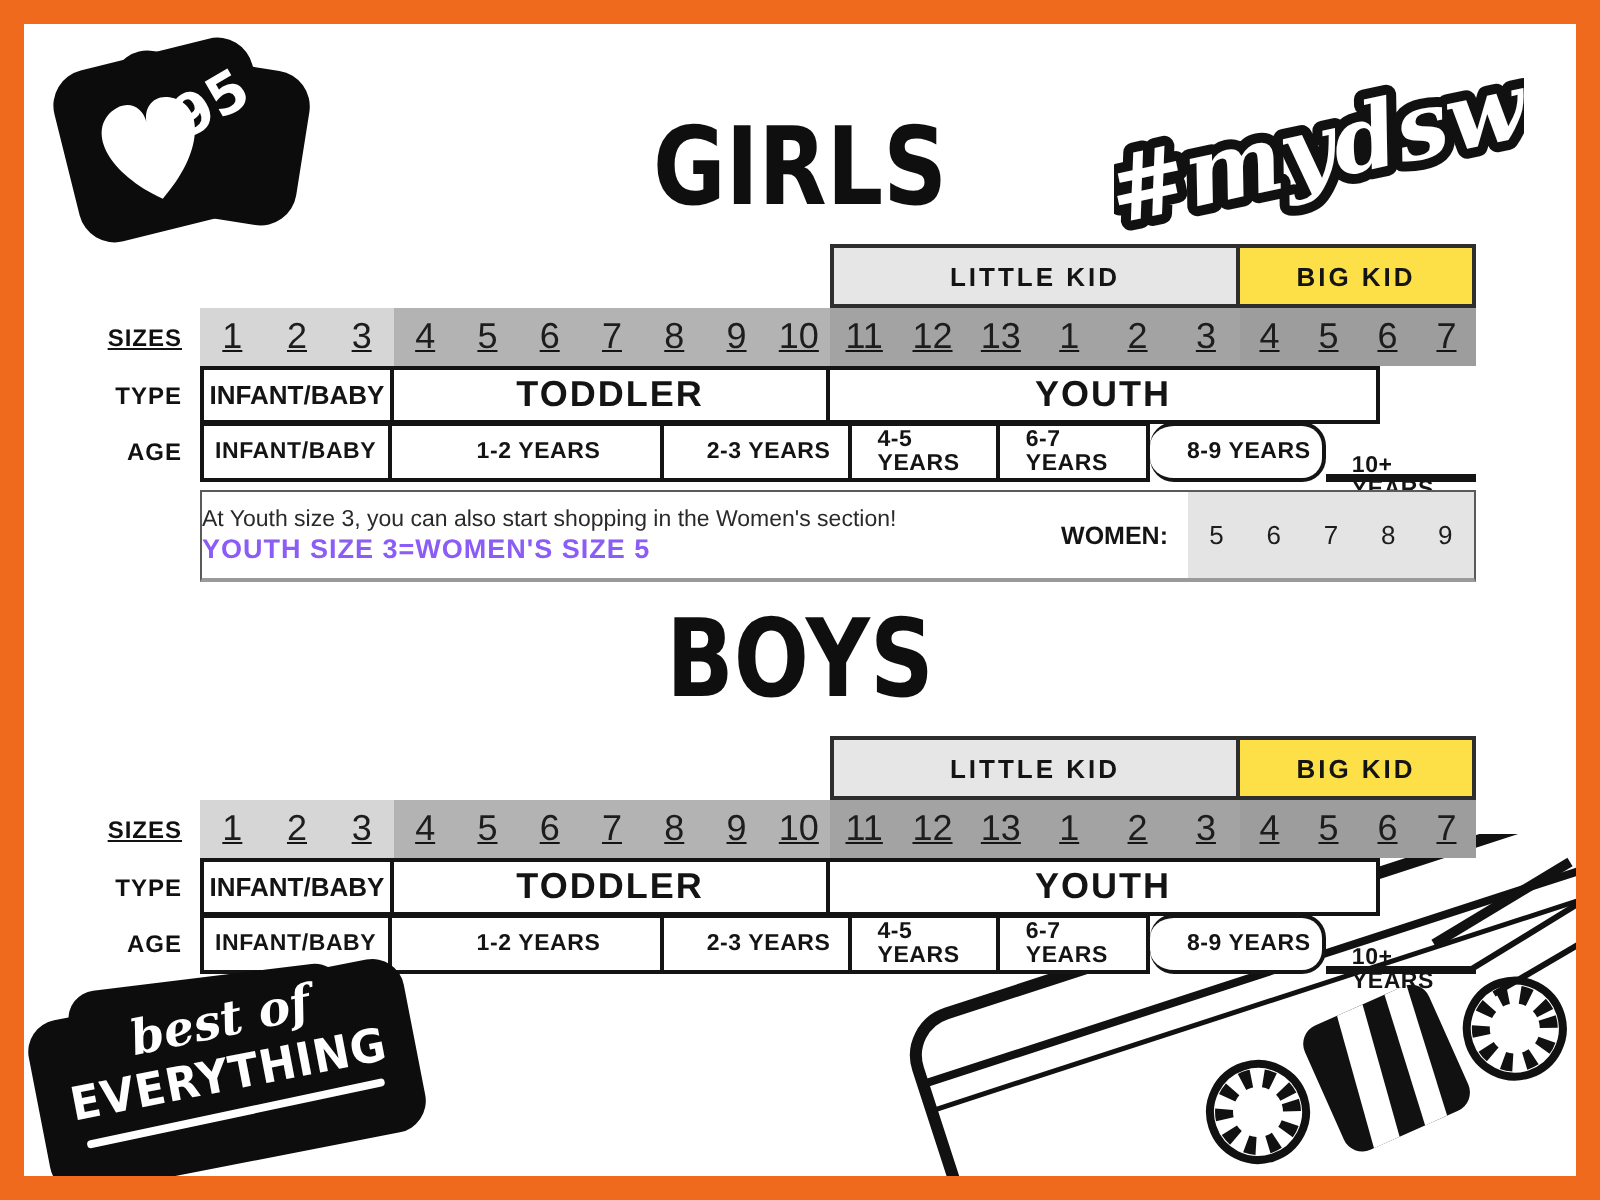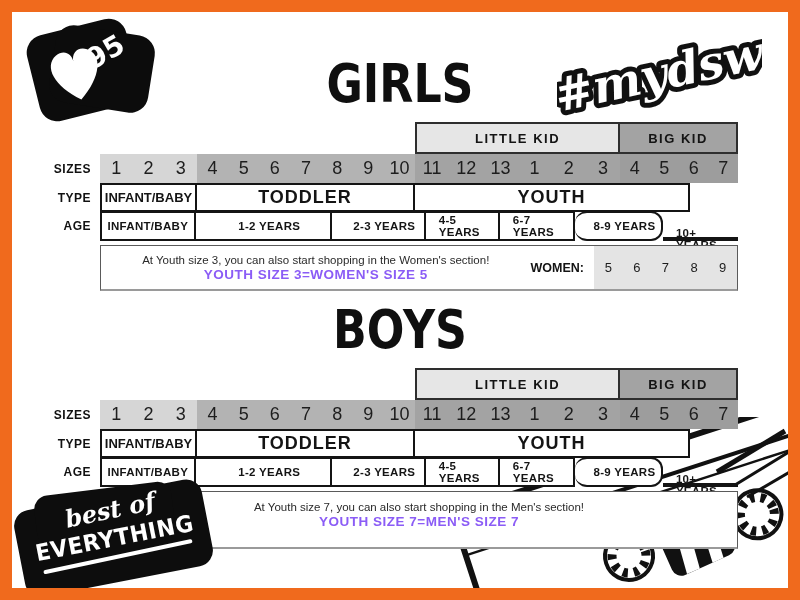--- a/index.html
+++ b/index.html
@@ -23,22 +23,22 @@
     font-size:12px; font-weight:bold; letter-spacing:0.5px; color:#111;
   }
   .cells { width:638px; display:flex; }
   .kidrow { height:32px; }
   .kid-spacer { width:315px; }
   .kidcell {
     display:flex; align-items:center; justify-content:center;
     font-weight:bold; font-size:13px; letter-spacing:1.5px; border:2px solid #2e2e2e;
   }
   .kidcell.little { width:205px; background:#e6e6e6; }
-  .kidcell.big   { width:118px; background:#a3a3a3; border-left:none; }
-  .sizesrow { height:29px; }
+  .kidcell.big   { width:118px; background:#fde047; border-left:none; }
+  .sizesrow { height:29px;text-decoration:underline; }
   .sg { display:flex; align-items:center; }
   .sg span { flex:1; text-align:center; font-size:18px; color:#1d1d1d; }
   .sg-infant  { width:97px;  background:#d6d6d6; }
   .sg-toddler { width:218px; background:#b3b3b3; }
   .sg-little  { width:205px; background:#a3a3a3; }
   .sg-big     { width:118px; background:#9d9d9d; }
   .typerow { height:29px; }
   .tc {
     display:flex; align-items:center; justify-content:center;
     font-weight:bold; border:2px solid #141414; background:#fff;
@@ -55,21 +55,21 @@
   }
   .ac + .ac { border-left:none;padding-left:13px; }
   .a0 { width:97px; } .a1 { width:138px; } .a2 { width:95px; } .a3 { width:75px; }
   .a4 { width:76px; } .a5 { width:89px;border-radius:12px; } .a6 { width:76px;margin-top:26px; }
   .noterow { margin-top:4px; }
   .notebox {
     width:638px; background:#fff;
     border:1px solid #5a5a5a; border-bottom:2px solid #9a9a9a;
   }
   .girlsnote { height:46px; display:flex; }
-  .ntext { flex:1; text-align:center; align-self:center; }
+  .ntext { flex:1; text-align:left; align-self:center; }
   .nt1 { font-size:11.5px; color:#2a2a2a; }
   .nt2 { font-size:13.5px; font-weight:bold; letter-spacing:0.5px; margin-top:1px; color:#8b5cf6; }
   .wlabel { align-self:center; font-weight:bold; font-size:12.5px; padding-right:10px; white-space:nowrap; }
   .wbox { width:143px; background:#e4e4e4; display:flex; align-items:center; }
   .wbox span { flex:1; text-align:center; font-size:13px; color:#1d1d1d; }
   .boysnote { height:58px; padding-top:9px; text-align:center; }
   
   .heart-sticker { position:absolute; left:12px; top:2px; z-index:3; }
   .hashtag { position:absolute; left:545px; top:12px; z-index:3; }
   .cassette { position:absolute; left:405px; top:405px; z-index:1; }
@@ -281,27 +281,20 @@
       <div class="cells">
         <div class="ac a0">INFANT/BABY</div>
         <div class="ac a1">1-2 YEARS</div>
         <div class="ac a2">2-3 YEARS</div>
         <div class="ac a3">4-5 YEARS</div>
         <div class="ac a4">6-7 YEARS</div>
         <div class="ac a5">8-9 YEARS</div>
         <div class="ac a6">10+ YEARS</div>
       </div>
     </div>
-    <div class="row noterow">
-      <div class="rlabel"></div>
-      <div class="notebox boysnote">
-        <div class="nt1">At Youth size 7, you can also start shopping in the Men's section!</div>
-        <div class="nt2">YOUTH SIZE 7=MEN'S SIZE 7</div>
-      </div>
-    </div>
   </div>
 
   <div class="bestof">
     <div class="blob"></div>
     <div class="content">
       <div class="l1">best of</div>
       <div class="l2">EVERYTHING</div>
       <div class="underline"></div>
     </div>
   </div>

